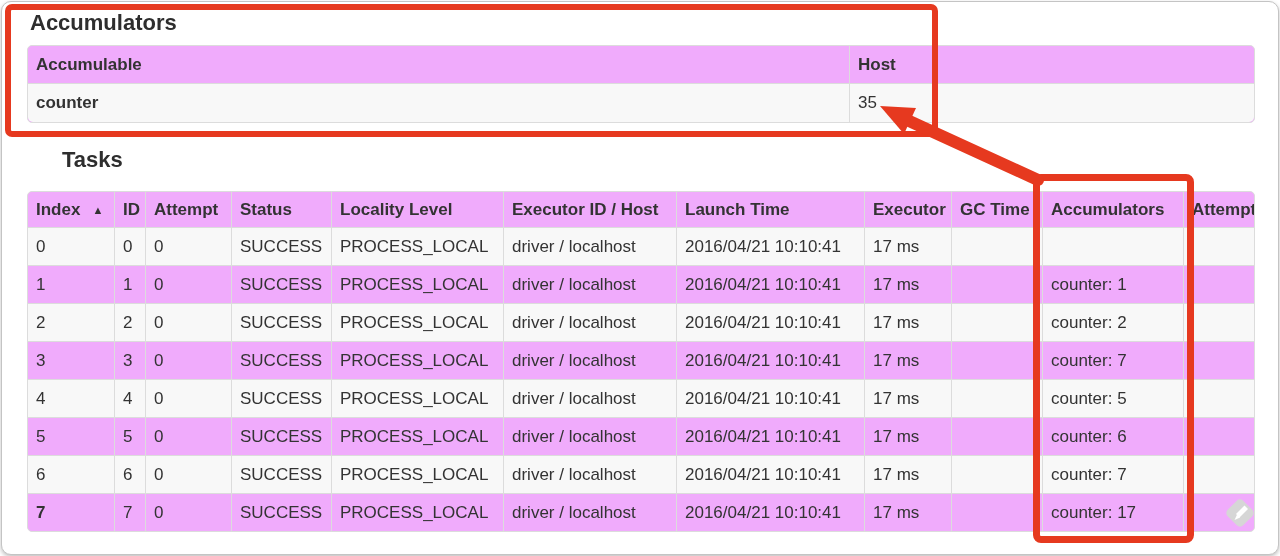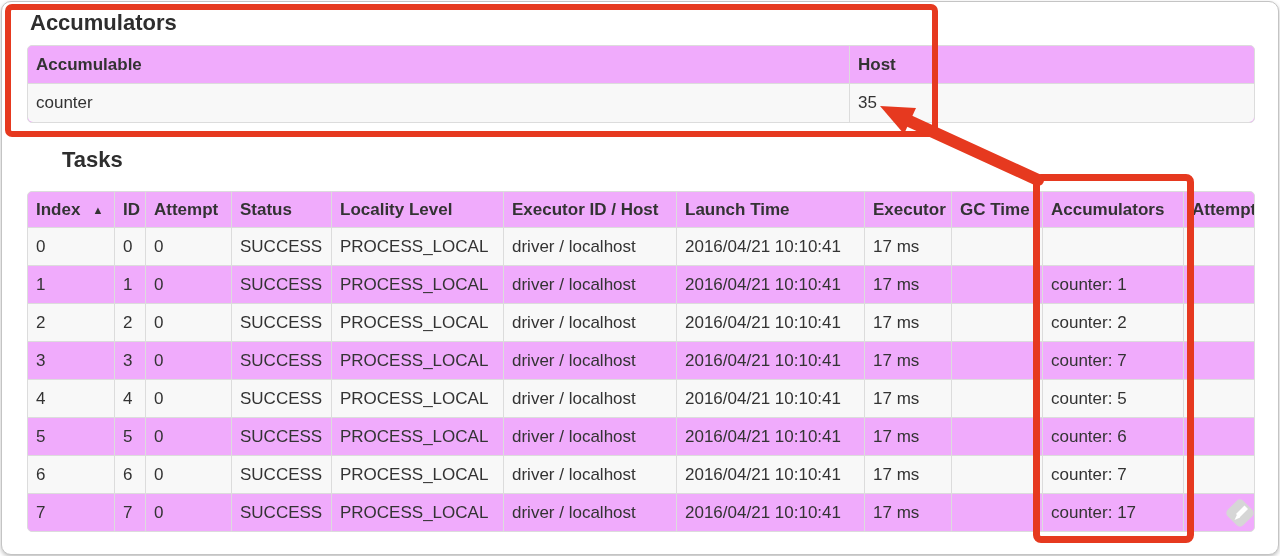--- a/index.html
+++ b/index.html
@@ -24,21 +24,21 @@
   }
   table.ui-table th, table.ui-table td{
     border-left:1px solid #dcdcdc;border-top:1px solid #dcdcdc;
     padding:0 8px;text-align:left;vertical-align:middle;
     white-space:nowrap;overflow:hidden;
   }
   table.ui-table th{font-weight:bold;}
   table.ui-table th:first-child, table.ui-table td:first-child{border-left:none;}
   table.ui-table thead th{border-top:none;}
   table.ui-table tbody tr:nth-child(odd) td{background:#f8f8f8;}
-  table.ui-table tbody tr:last-child td:first-child{border-bottom-left-radius:5px;}
+  table.ui-table tbody tr:last-child td:first-child{border-bottom-left-radius:5px;font-weight:bold;}
   table.ui-table tbody tr:last-child td:last-child{border-bottom-right-radius:5px;}
 
   #acc-table{left:27px;top:45px;width:1226px;}
   #acc-table th{height:37px;}
   #acc-table td{height:38px;}
 
   #tasks-table{left:27px;top:191px;width:1226px;}
   #tasks-table th{height:35px;margin-top:44px;}
   #tasks-table td{height:37px;}
 

